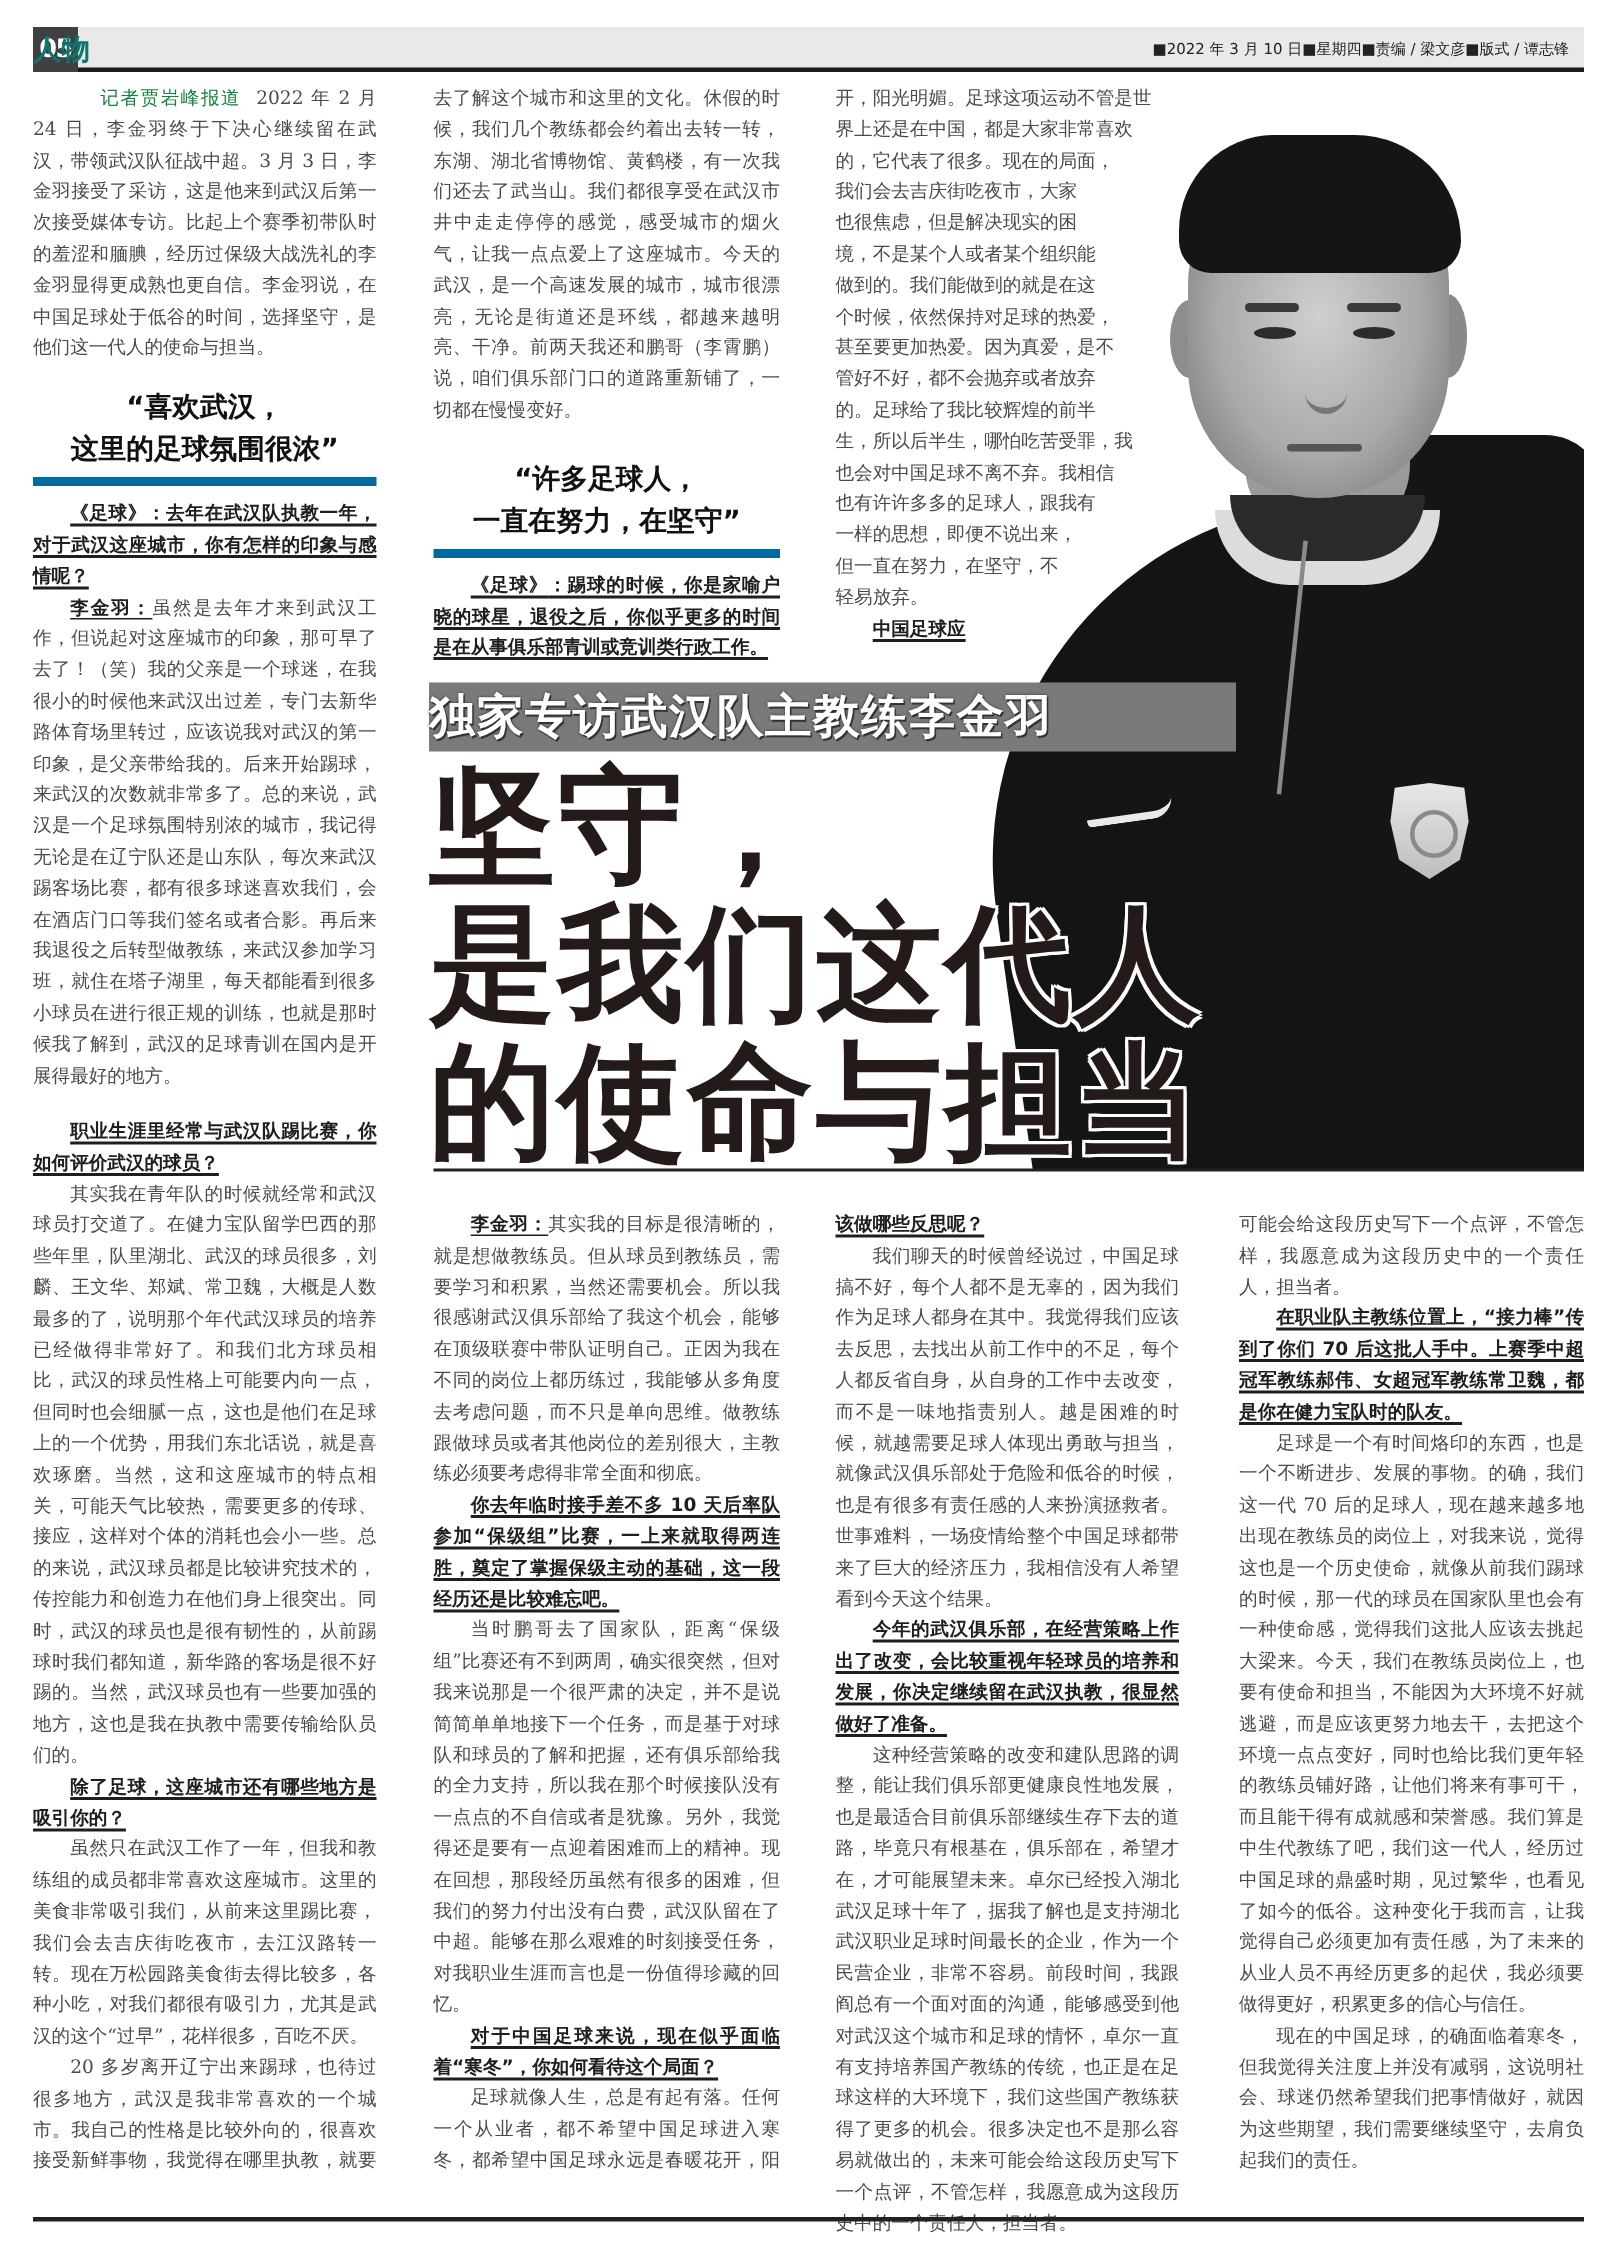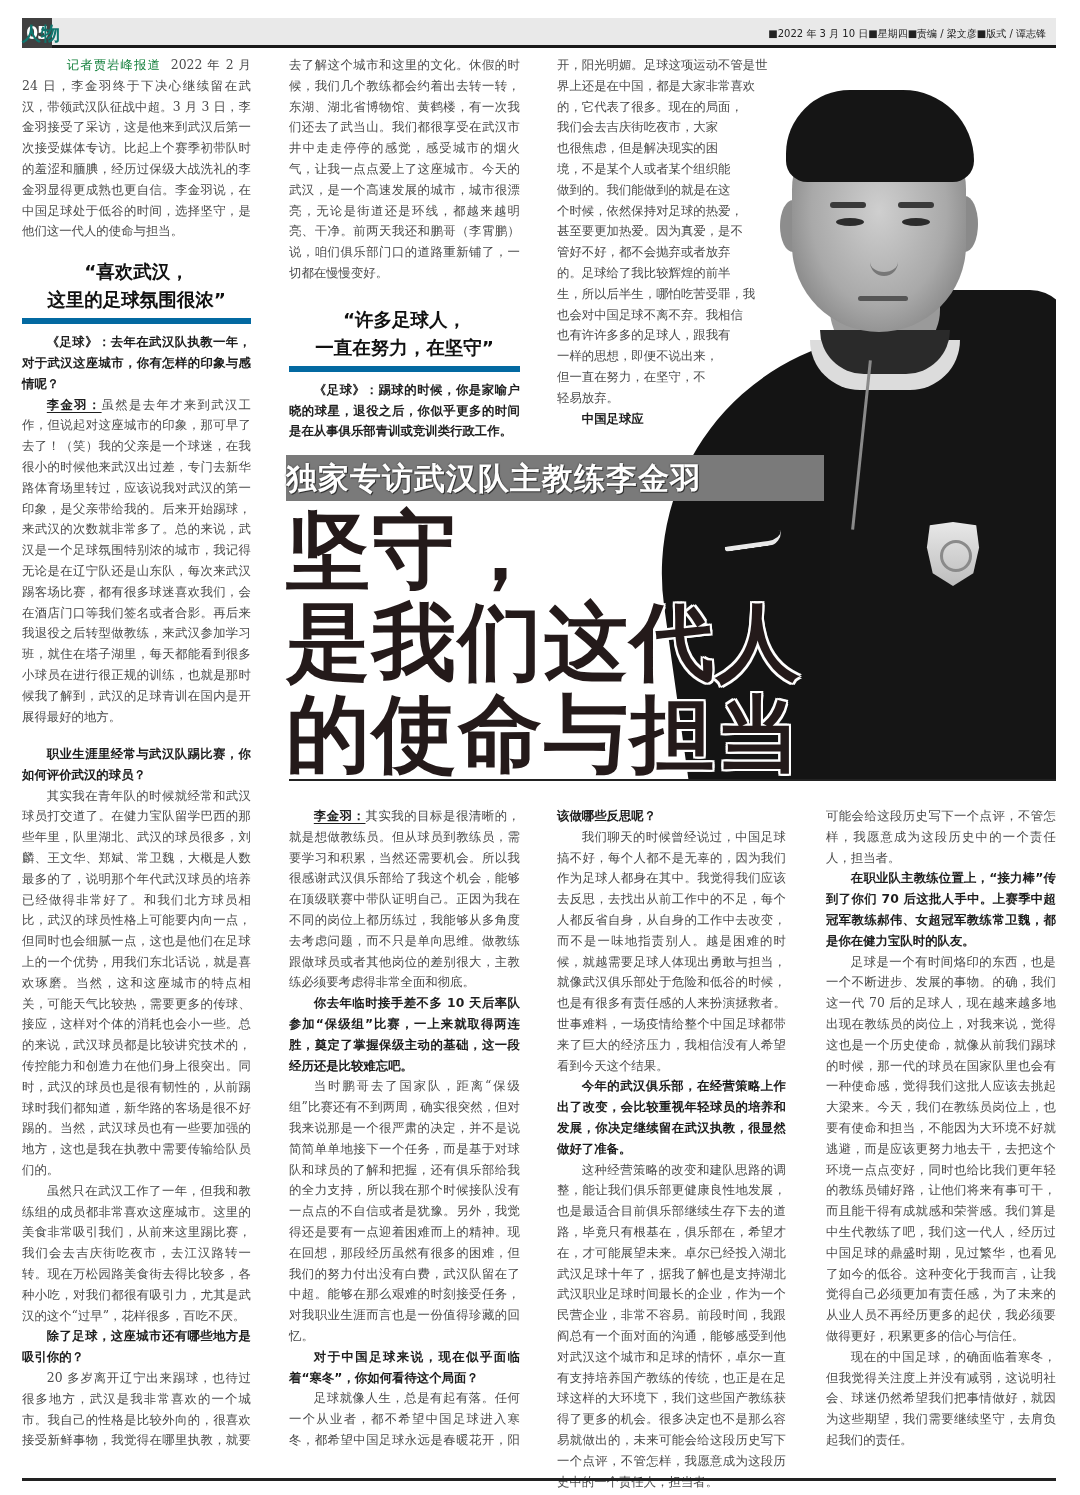--- a/index.html
+++ b/index.html
@@ -10,21 +10,21 @@
   .masthead { position: absolute; left: 22px; top: 18px; width: 1034px; height: 30px; background: #e9e9e9; border-bottom: 3px solid #1a1a1a; }
   .page-no { position: absolute; left: 0; top: 0; width: 30px; height: 30px; background: #404040; color: #fff; font-family: "DejaVu Sans", sans-serif; font-weight: bold; font-size: 17px; line-height: 30px; text-align: center; letter-spacing: -1px; }
   .section-title { position: absolute; left: 0; right: 0; top: 0; text-align: left; font-family: "DejaVu Sans", sans-serif; font-weight: bold; font-size: 19px; line-height: 30px; color: #0f766e; }
   .dateline { position: absolute; right: 10px; top: 0; font-family: "DejaVu Sans", sans-serif; font-size: 10px; line-height: 32px; color: #222; }
 
   
   .col { position: absolute; font-size: 12.4px; line-height: 20.8px; text-align: justify; color: #4a4a4a; }
   .col p { text-indent: 2em; }
   .col p.noindent { text-indent: 0; }
   .col .lead { color: #15803d; font-weight: normal; font-family: "DejaVu Sans", sans-serif; margin-left: 20px; }
-  .col .q { font-family: "DejaVu Sans", sans-serif; font-weight: bold; color: #1e1e1e; text-decoration-thickness: 1.5px; text-underline-offset: 3px; margin-top: 33px; }
+  .col .q { font-family: "DejaVu Sans", sans-serif; font-weight: bold; color: #1e1e1e; text-decoration: underline; text-decoration-thickness: 1.5px; text-underline-offset: 3px; margin-top: 33px; }
   .col .speaker { font-family: "DejaVu Sans", sans-serif; font-weight: bold; color: #1e1e1e; text-decoration: underline; text-underline-offset: 3px; }
 
   .subhead { font-family: "DejaVu Sans", sans-serif; font-weight: bold; font-size: 18.5px; line-height: 28px; color: #111; text-align: center; border-bottom: 6px solid #0369a1; padding-bottom: 4px; margin: 16px 0 8px; text-indent: 0 !important; }
 
   #col1 { left: 22px; top: 55px; width: 229px; }
   #col2 { left: 289px; top: 55px; width: 231px; }
   #col3 { left: 557px; top: 55px; width: 237px; }
   #col3 p { text-indent: 0; }
   #col3 .wrap-line { display: block; }
 
@@ -130,22 +130,22 @@
 <div class="headline">
   <span>坚守，</span>
   <span>是我们这代人</span>
   <span>的使命与担当</span>
 </div>
 <div class="headline-rule"></div>
 
 <div class="col" style="left:22px;top:744px;width:229px;">
   <p><span class="q">职业生涯里经常与武汉队踢比赛，你如何评价武汉的球员？</span></p>
   <p>其实我在青年队的时候就经常和武汉球员打交道了。在健力宝队留学巴西的那些年里，队里湖北、武汉的球员很多，刘麟、王文华、郑斌、常卫魏，大概是人数最多的了，说明那个年代武汉球员的培养已经做得非常好了。和我们北方球员相比，武汉的球员性格上可能要内向一点，但同时也会细腻一点，这也是他们在足球上的一个优势，用我们东北话说，就是喜欢琢磨。当然，这和这座城市的特点相关，可能天气比较热，需要更多的传球、接应，这样对个体的消耗也会小一些。总的来说，武汉球员都是比较讲究技术的，传控能力和创造力在他们身上很突出。同时，武汉的球员也是很有韧性的，从前踢球时我们都知道，新华路的客场是很不好踢的。当然，武汉球员也有一些要加强的地方，这也是我在执教中需要传输给队员们的。</p>
+  <p><span class="q">除了足球，这座城市还有哪些地方是吸引你的？</span></p>
   <p>虽然只在武汉工作了一年，但我和教练组的成员都非常喜欢这座城市。这里的美食非常吸引我们，从前来这里踢比赛，我们会去吉庆街吃夜市，去江汉路转一转。现在万松园路美食街去得比较多，各种小吃，对我们都很有吸引力，尤其是武汉的这个“过早”，花样很多，百吃不厌。</p>
-  <p><span class="q">除了足球，这座城市还有哪些地方是吸引你的？</span></p>
   <p style="max-height:84px;overflow:hidden;">20 多岁离开辽宁出来踢球，也待过很多地方，武汉是我非常喜欢的一个城市。我自己的性格是比较外向的，很喜欢接受新鲜事物，我觉得在哪里执教，就要去了解这个城市和这里的文化。休假的时候，我们几个教练都会约着出去转一转，东湖、湖北省博物馆、黄鹤楼，有一次我们还去了武当山。我们都很享受在武汉市井中走走停停的感觉，感受城市的烟火气，让我一点点爱上了这座城市。今天的武汉，是一个高速发展的城市，城市很漂亮，无论是街道还是环线，都越来越明亮、干净。前两天我还和鹏哥（李霄鹏）说，咱们俱乐部门口的道路重新铺了，一切都在慢慢变好。</p>
 </div>
 
 <div class="col" style="left:289px;top:806px;width:231px;">
   <p><span class="speaker">李金羽：</span><span>其实我的目标是很清晰的，就是想做教练员。但从球员到教练员，需要学习和积累，当然还需要机会。所以我很感谢武汉俱乐部给了我这个机会，能够在顶级联赛中带队证明自己。正因为我在不同的岗位上都历练过，我能够从多角度去考虑问题，而不只是单向思维。做教练跟做球员或者其他岗位的差别很大，主教练必须要考虑得非常全面和彻底。</span></p>
   <p><span class="q">你去年临时接手差不多 10 天后率队参加“保级组”比赛，一上来就取得两连胜，奠定了掌握保级主动的基础，这一段经历还是比较难忘吧。</span></p>
   <p>当时鹏哥去了国家队，距离“保级组”比赛还有不到两周，确实很突然，但对我来说那是一个很严肃的决定，并不是说简简单单地接下一个任务，而是基于对球队和球员的了解和把握，还有俱乐部给我的全力支持，所以我在那个时候接队没有一点点的不自信或者是犹豫。另外，我觉得还是要有一点迎着困难而上的精神。现在回想，那段经历虽然有很多的困难，但我们的努力付出没有白费，武汉队留在了中超。能够在那么艰难的时刻接受任务，对我职业生涯而言也是一份值得珍藏的回忆。</p>
   <p><span class="q">对于中国足球来说，现在似乎面临着“寒冬”，你如何看待这个局面？</span></p>
   <p style="max-height:62px;overflow:hidden;">足球就像人生，总是有起有落。任何一个从业者，都不希望中国足球进入寒冬，都希望中国足球永远是春暖花开，阳光明媚。足球这项运动不管是世界上还是在中国，都是大家非常喜欢的，它代表了很多。现在的局面，我们教练私下交流的时候，大家也很焦虑，但是解决现实的困境，不是某个人或者某个组织能做到的。我们能做到的就是在这个时候，依然保持对足球的热爱，甚至要更加热爱。因为真爱，是不管好不好，都不会抛弃或者放弃的。足球给了我比较辉煌的前半生，所以后半生，哪怕吃苦受罪，我也会对中国足球不离不弃。我相信也有许许多多的足球人，跟我有一样的思想，即便不说出来，但一直在努力，在坚守，不轻易放弃。</p>
 </div>

